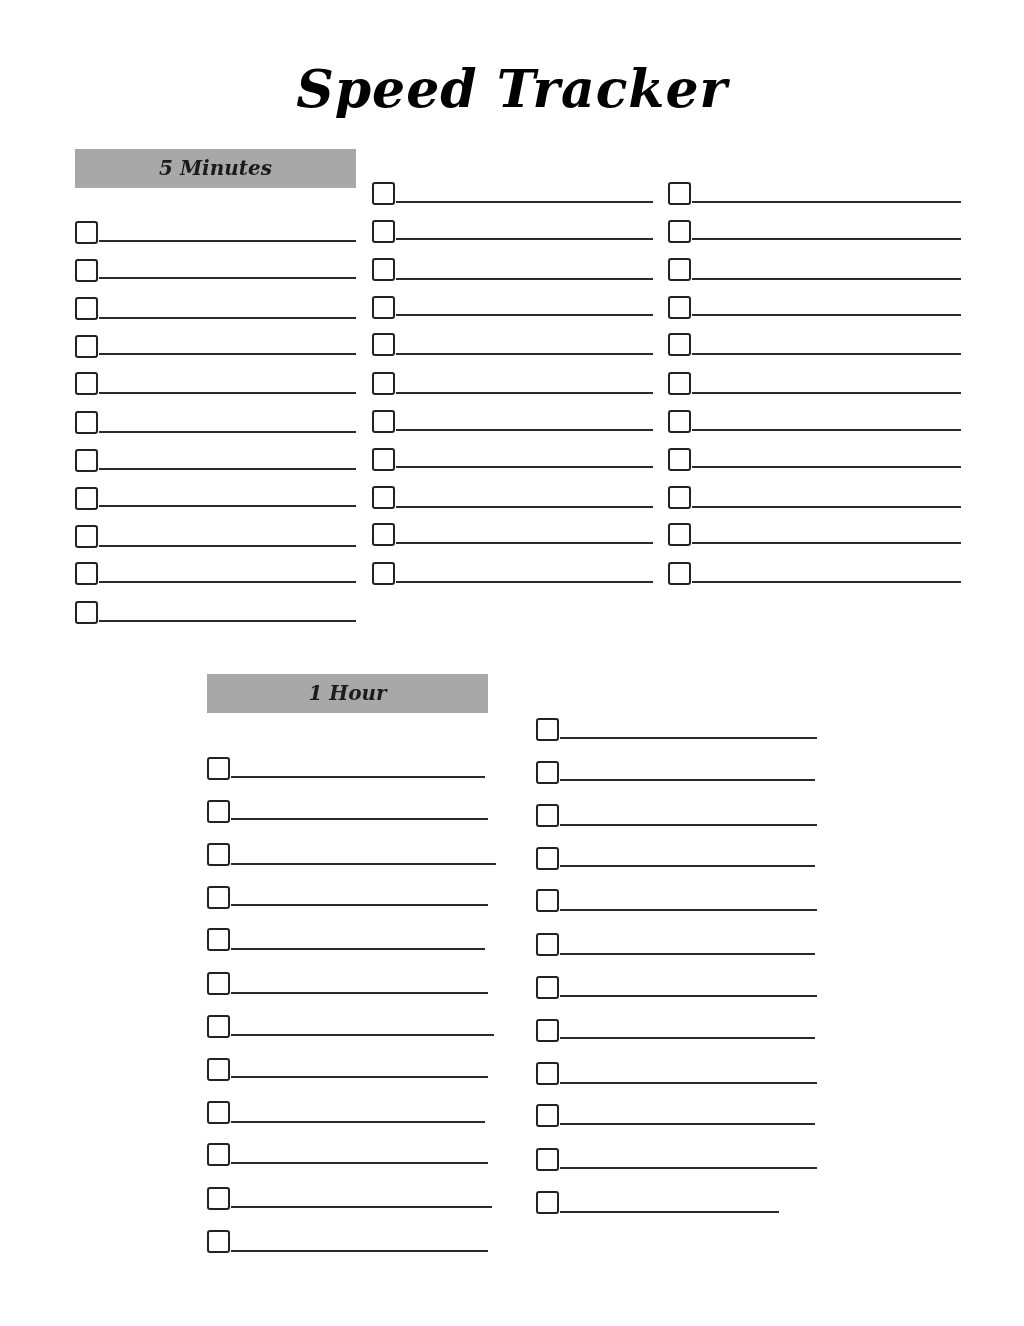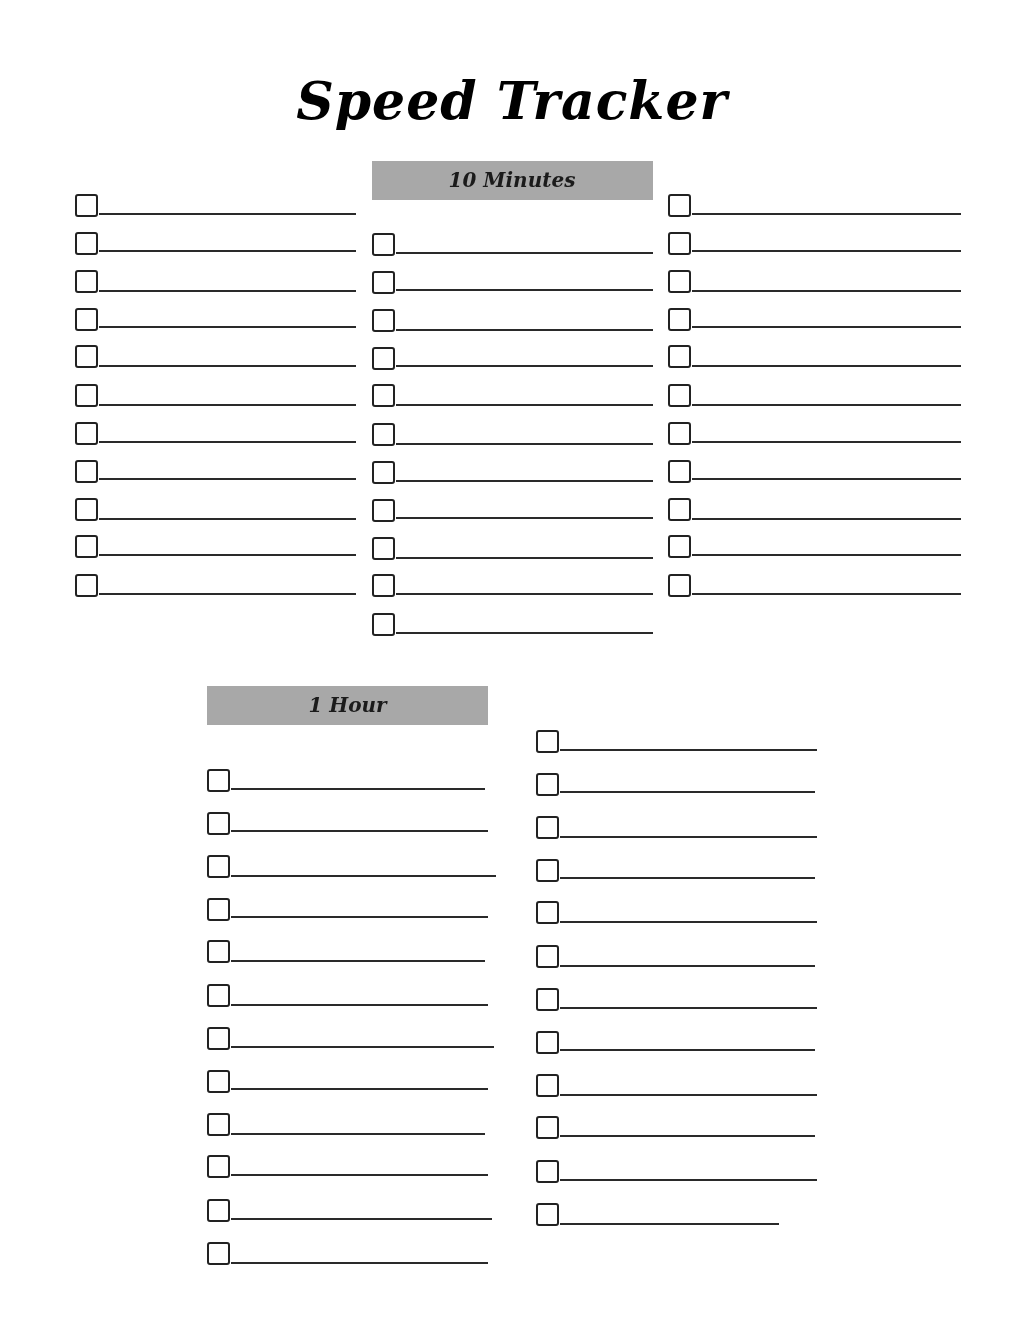--- a/index.html
+++ b/index.html
@@ -14,21 +14,21 @@
     color: #000000;
     position: relative;
     overflow: hidden;
   }
 
   .page {
     position: relative;
     width: 1024px;
     height: 1326px;
     box-sizing: border-box;
-    padding: 12px;
+    padding: 0;
   }
 
   .page-title {
     text-align: center;
     font-family: "DejaVu Serif", serif;
     font-style: italic;
     font-weight: bold;
     font-size: 52px;
     letter-spacing: 1px;
     margin: 0;
@@ -124,70 +124,70 @@
 </head>
 <body>
 
 <div class="page">
 
   <h1 class="page-title">Speed Tracker</h1>
 
   <div class="top-section">
 
     <div class="column">
-      <div class="rows">
-        <div class="row">
-            <div class="checkbox"></div>
-            <div class="writeline"></div>
-          </div>
-        <div class="row">
-            <div class="checkbox"></div>
-            <div class="writeline"></div>
-          </div>
-        <div class="row">
-            <div class="checkbox"></div>
-            <div class="writeline"></div>
-          </div>
-        <div class="row">
-            <div class="checkbox"></div>
-            <div class="writeline"></div>
-          </div>
-        <div class="row">
-            <div class="checkbox"></div>
-            <div class="writeline"></div>
-          </div>
-        <div class="row">
-            <div class="checkbox"></div>
-            <div class="writeline"></div>
-          </div>
-        <div class="row">
-            <div class="checkbox"></div>
-            <div class="writeline"></div>
-          </div>
-        <div class="row">
-            <div class="checkbox"></div>
-            <div class="writeline"></div>
-          </div>
-        <div class="row">
-            <div class="checkbox"></div>
-            <div class="writeline"></div>
-          </div>
-        <div class="row">
-            <div class="checkbox"></div>
-            <div class="writeline"></div>
-          </div>
-        <div class="row">
-            <div class="checkbox"></div>
-            <div class="writeline"></div>
-          </div>
-      </div>
-    </div>
-
-    <div class="column">
-      <div class="col-header">10 Minutes</div>
+      <div class="col-header">5 Minutes</div>
+      <div class="rows">
+        <div class="row">
+            <div class="checkbox"></div>
+            <div class="writeline"></div>
+          </div>
+        <div class="row">
+            <div class="checkbox"></div>
+            <div class="writeline"></div>
+          </div>
+        <div class="row">
+            <div class="checkbox"></div>
+            <div class="writeline"></div>
+          </div>
+        <div class="row">
+            <div class="checkbox"></div>
+            <div class="writeline"></div>
+          </div>
+        <div class="row">
+            <div class="checkbox"></div>
+            <div class="writeline"></div>
+          </div>
+        <div class="row">
+            <div class="checkbox"></div>
+            <div class="writeline"></div>
+          </div>
+        <div class="row">
+            <div class="checkbox"></div>
+            <div class="writeline"></div>
+          </div>
+        <div class="row">
+            <div class="checkbox"></div>
+            <div class="writeline"></div>
+          </div>
+        <div class="row">
+            <div class="checkbox"></div>
+            <div class="writeline"></div>
+          </div>
+        <div class="row">
+            <div class="checkbox"></div>
+            <div class="writeline"></div>
+          </div>
+        <div class="row">
+            <div class="checkbox"></div>
+            <div class="writeline"></div>
+          </div>
+      </div>
+    </div>
+
+    <div class="column">
       <div class="rows">
         <div class="row">
             <div class="checkbox"></div>
             <div class="writeline"></div>
           </div>
         <div class="row">
             <div class="checkbox"></div>
             <div class="writeline"></div>
           </div>
         <div class="row">

